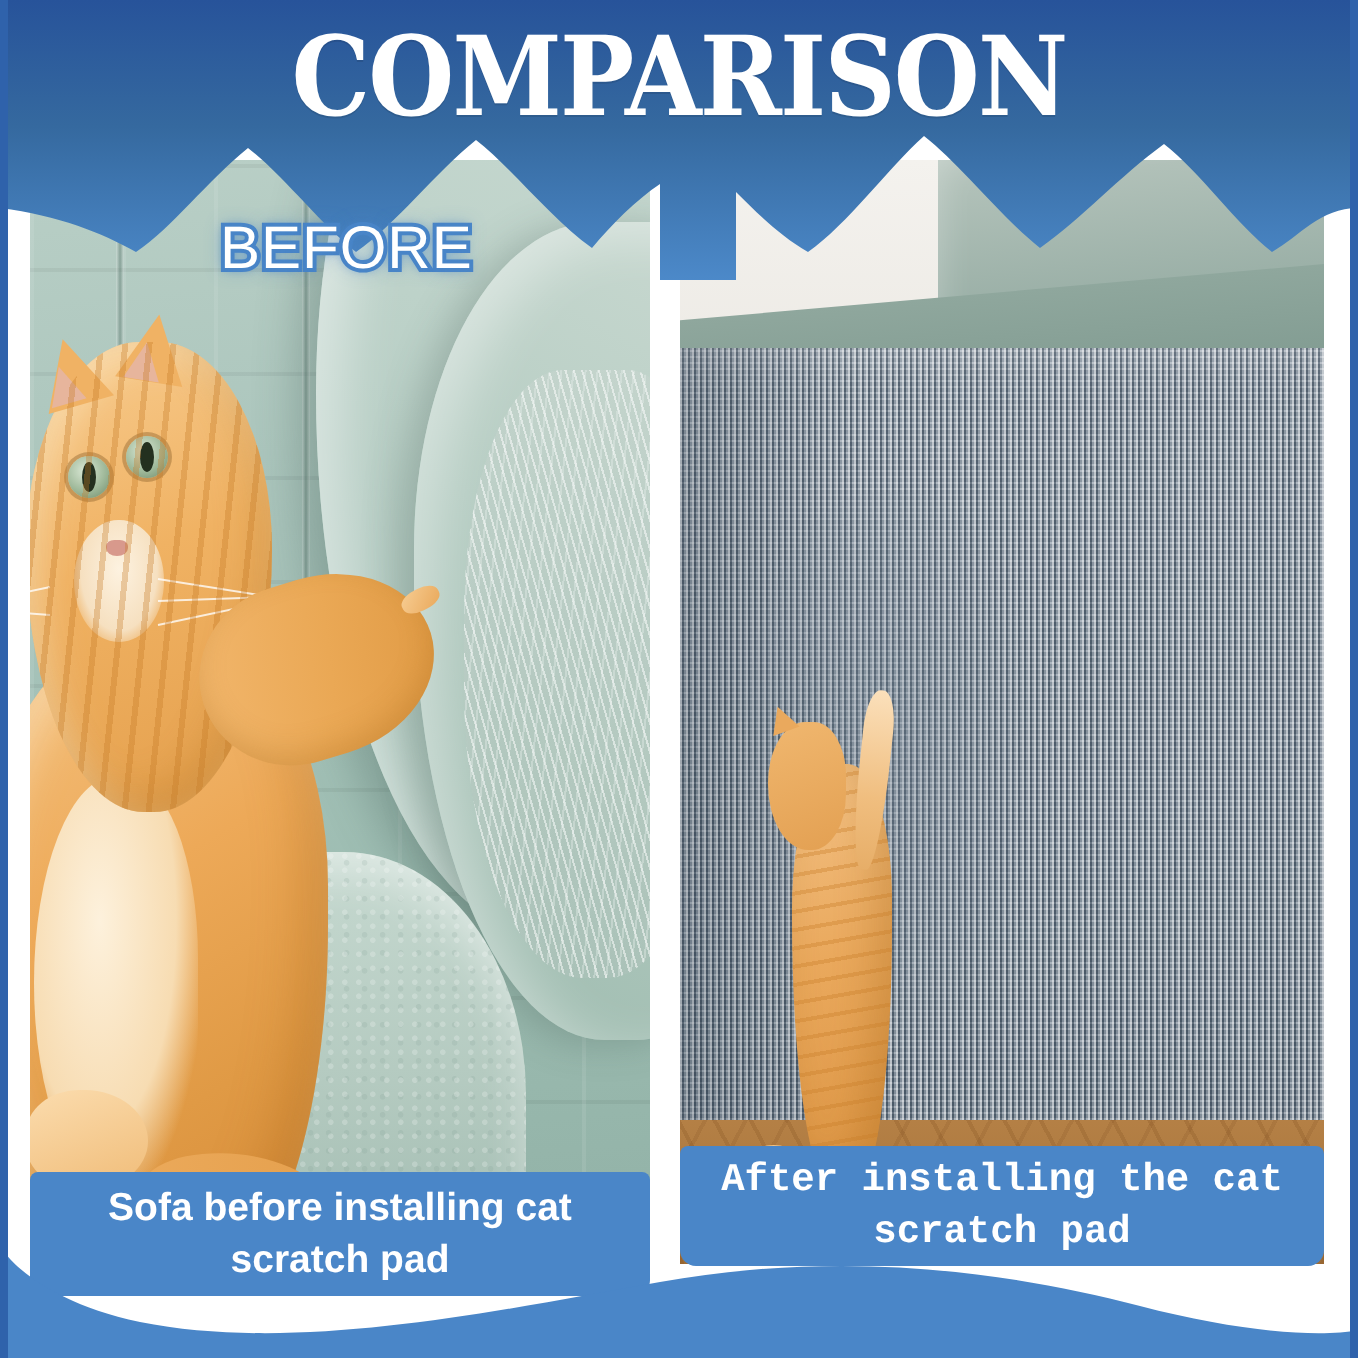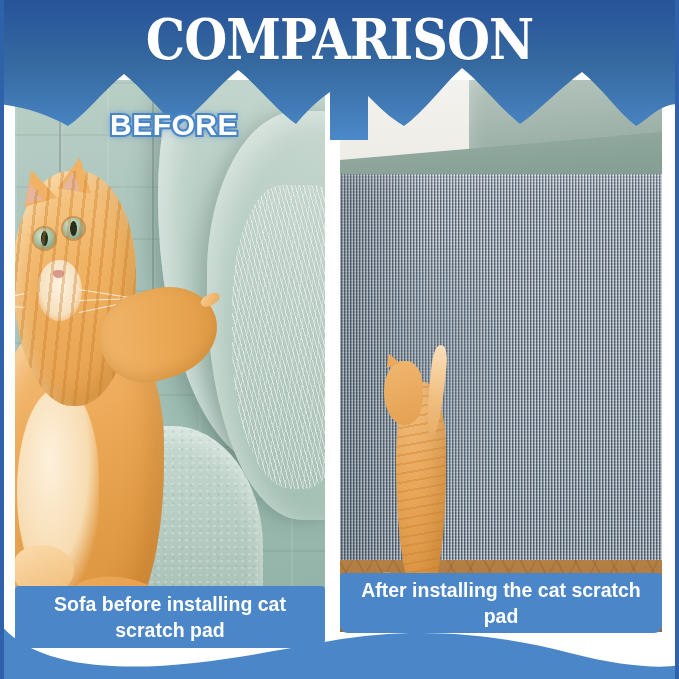--- a/index.html
+++ b/index.html
@@ -409,21 +409,21 @@
     border-radius: 48% 40% 40% 48% / 52%;
     background: linear-gradient(100deg, #f7d5a2, #edb673);
     transform: rotate(22deg);
   }
 
   
   .word-label {
     position: absolute;
     z-index: 32;
     font-family: "Liberation Sans", sans-serif;
-    font-weight: 700;
+    font-weight: 400;
     font-size: 30px;
     letter-spacing: 0.5px;
     color: #ffffff;
     white-space: nowrap;
     user-select: none;
     -webkit-text-stroke: 4px #4a86c8;
     paint-order: stroke fill;
     text-shadow:
       0 0 4px rgba(74,134,200,.95),
       0 0 9px rgba(74,134,200,.75);
@@ -443,21 +443,21 @@
     line-height: 26px;
     text-align: center;
     display: flex;
     align-items: center;
     justify-content: center;
     border-radius: 0 0 8px 8px;
     box-sizing: border-box;
     padding: 4px 10px;
   }
   .caption-left  { left: 15px;  top: 543px; width: 310px; height: 62px; border-radius: 4px 4px 8px 8px; margin-top: 43px; }
-  .caption-right { left: 340px; top: 573px; width: 322px; height: 60px; border-radius: 4px 4px 8px 8px; }
+  .caption-right { left: 340px; top: 573px; width: 322px; height: 60px; border-radius: 4px 4px 8px 8px; font-family: Liberation Mono, monospace; }
 
   
   .bottom-wave {
     position: absolute;
     left: 0; bottom: 0;
     width: 679px; height: 70px;
     z-index: 36;
   }
   .bottom-wave svg { display: block; }
 </style>

